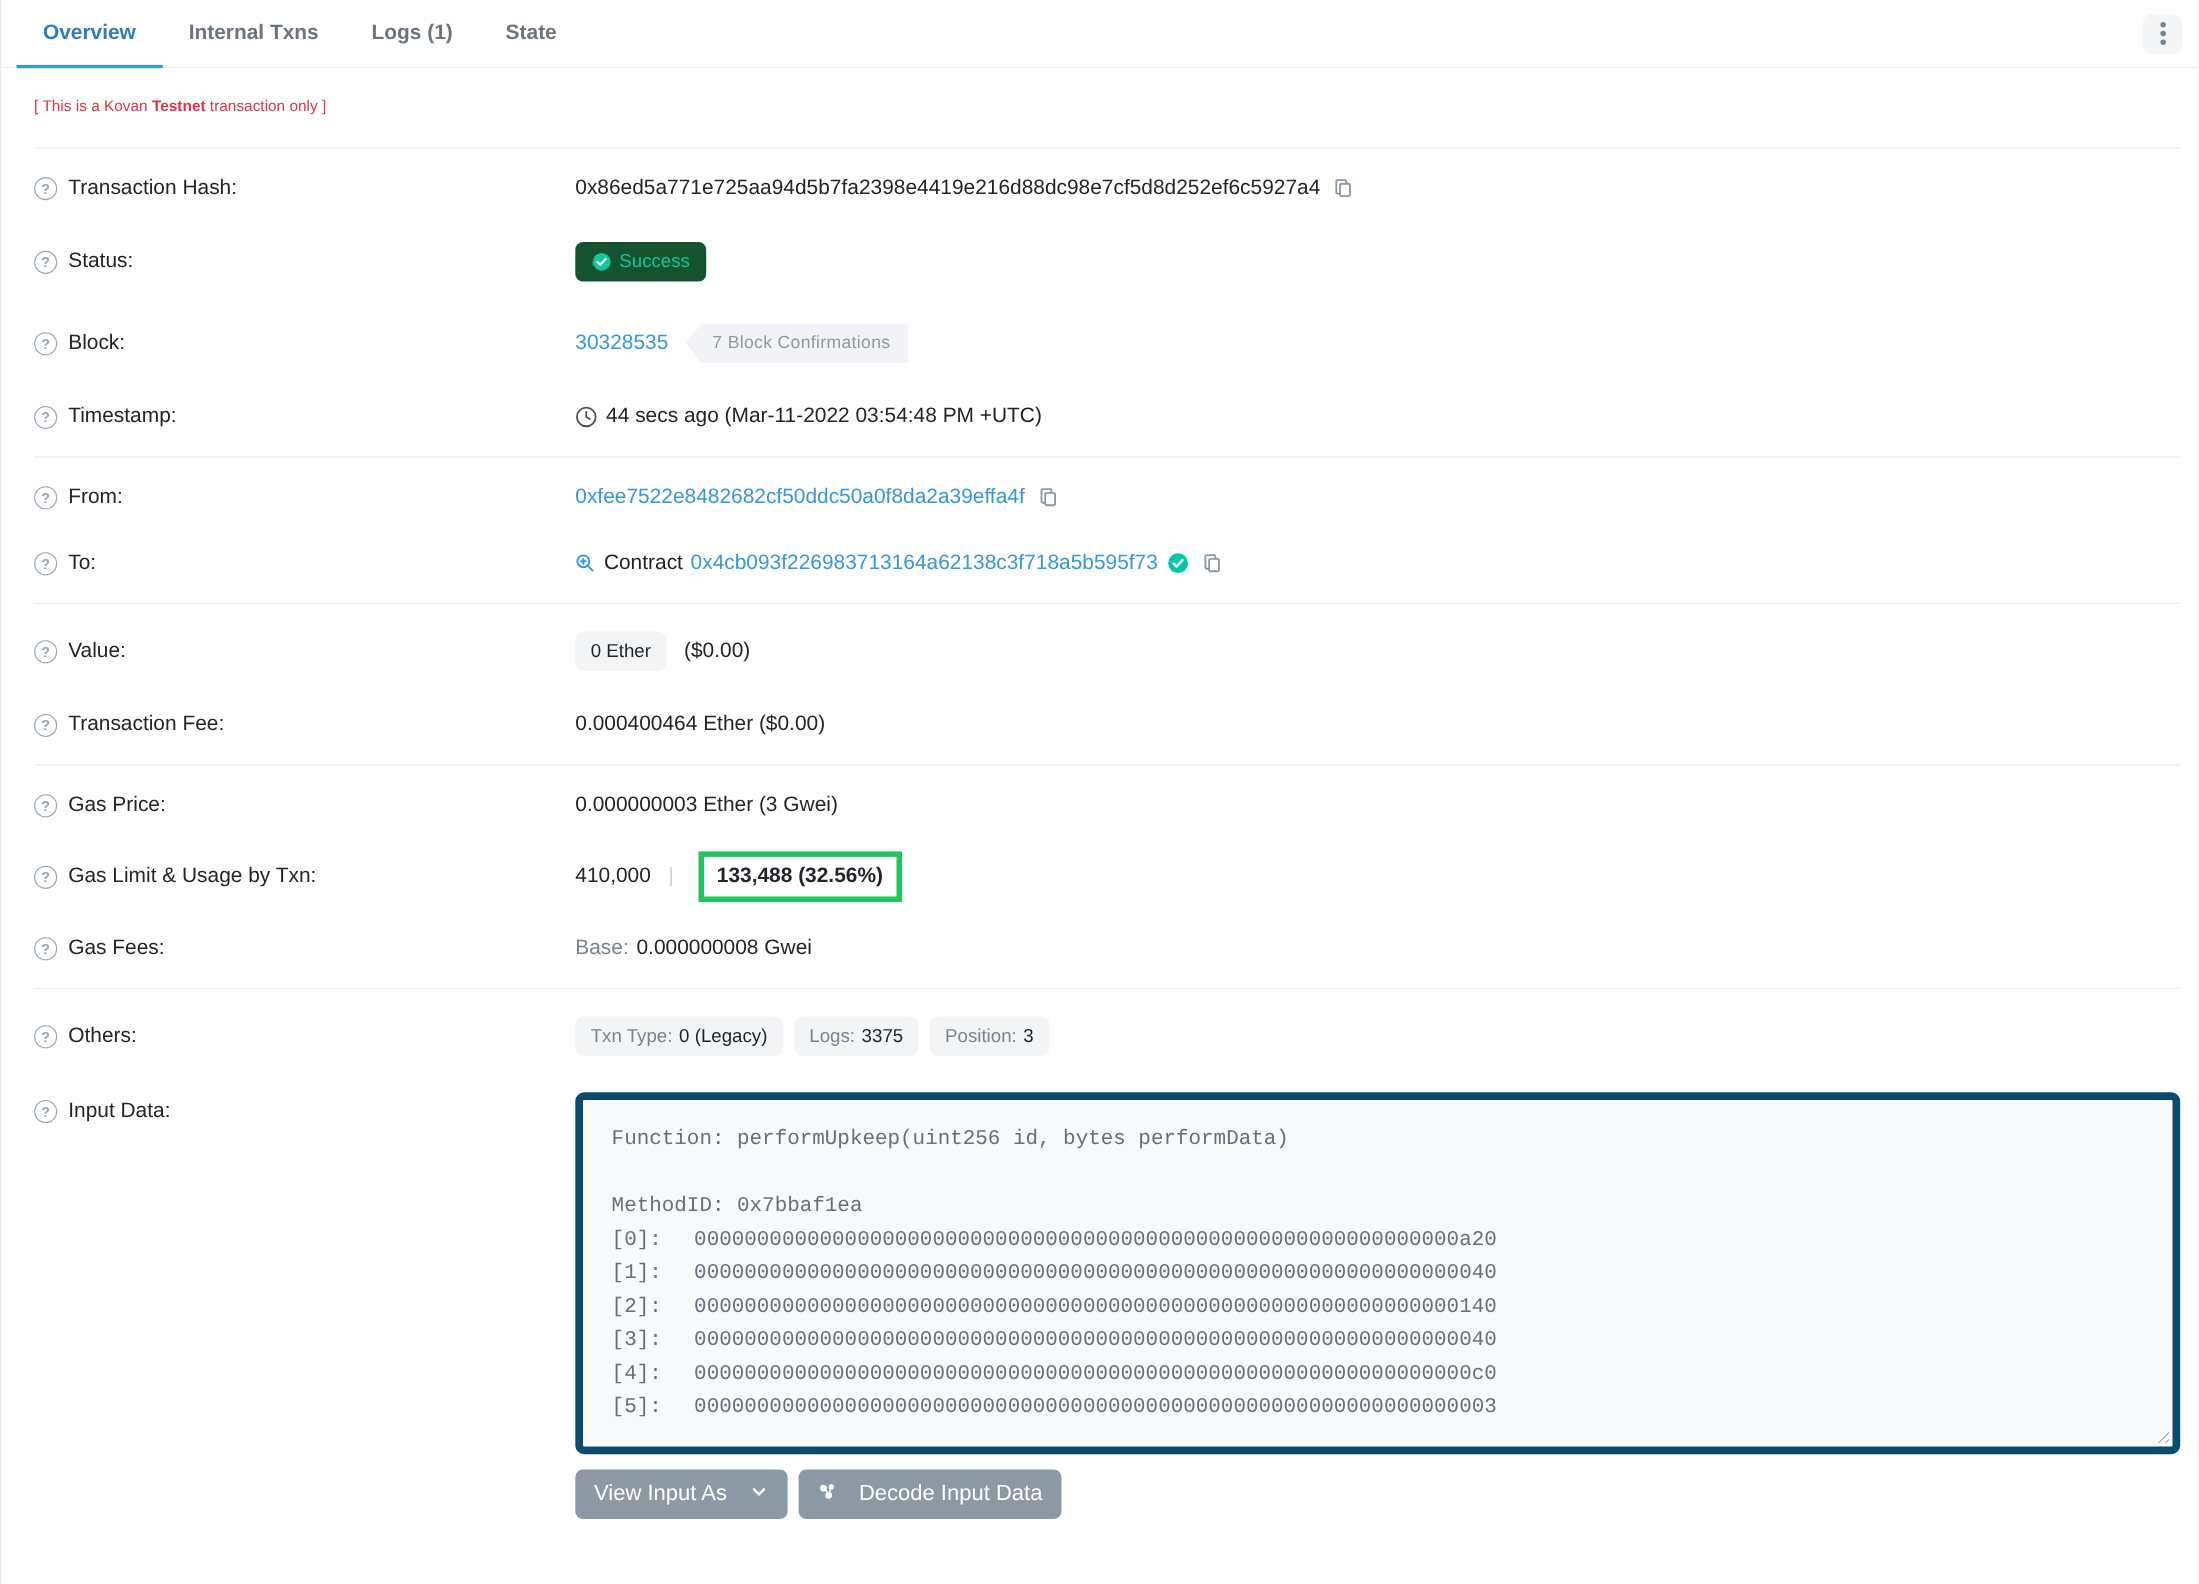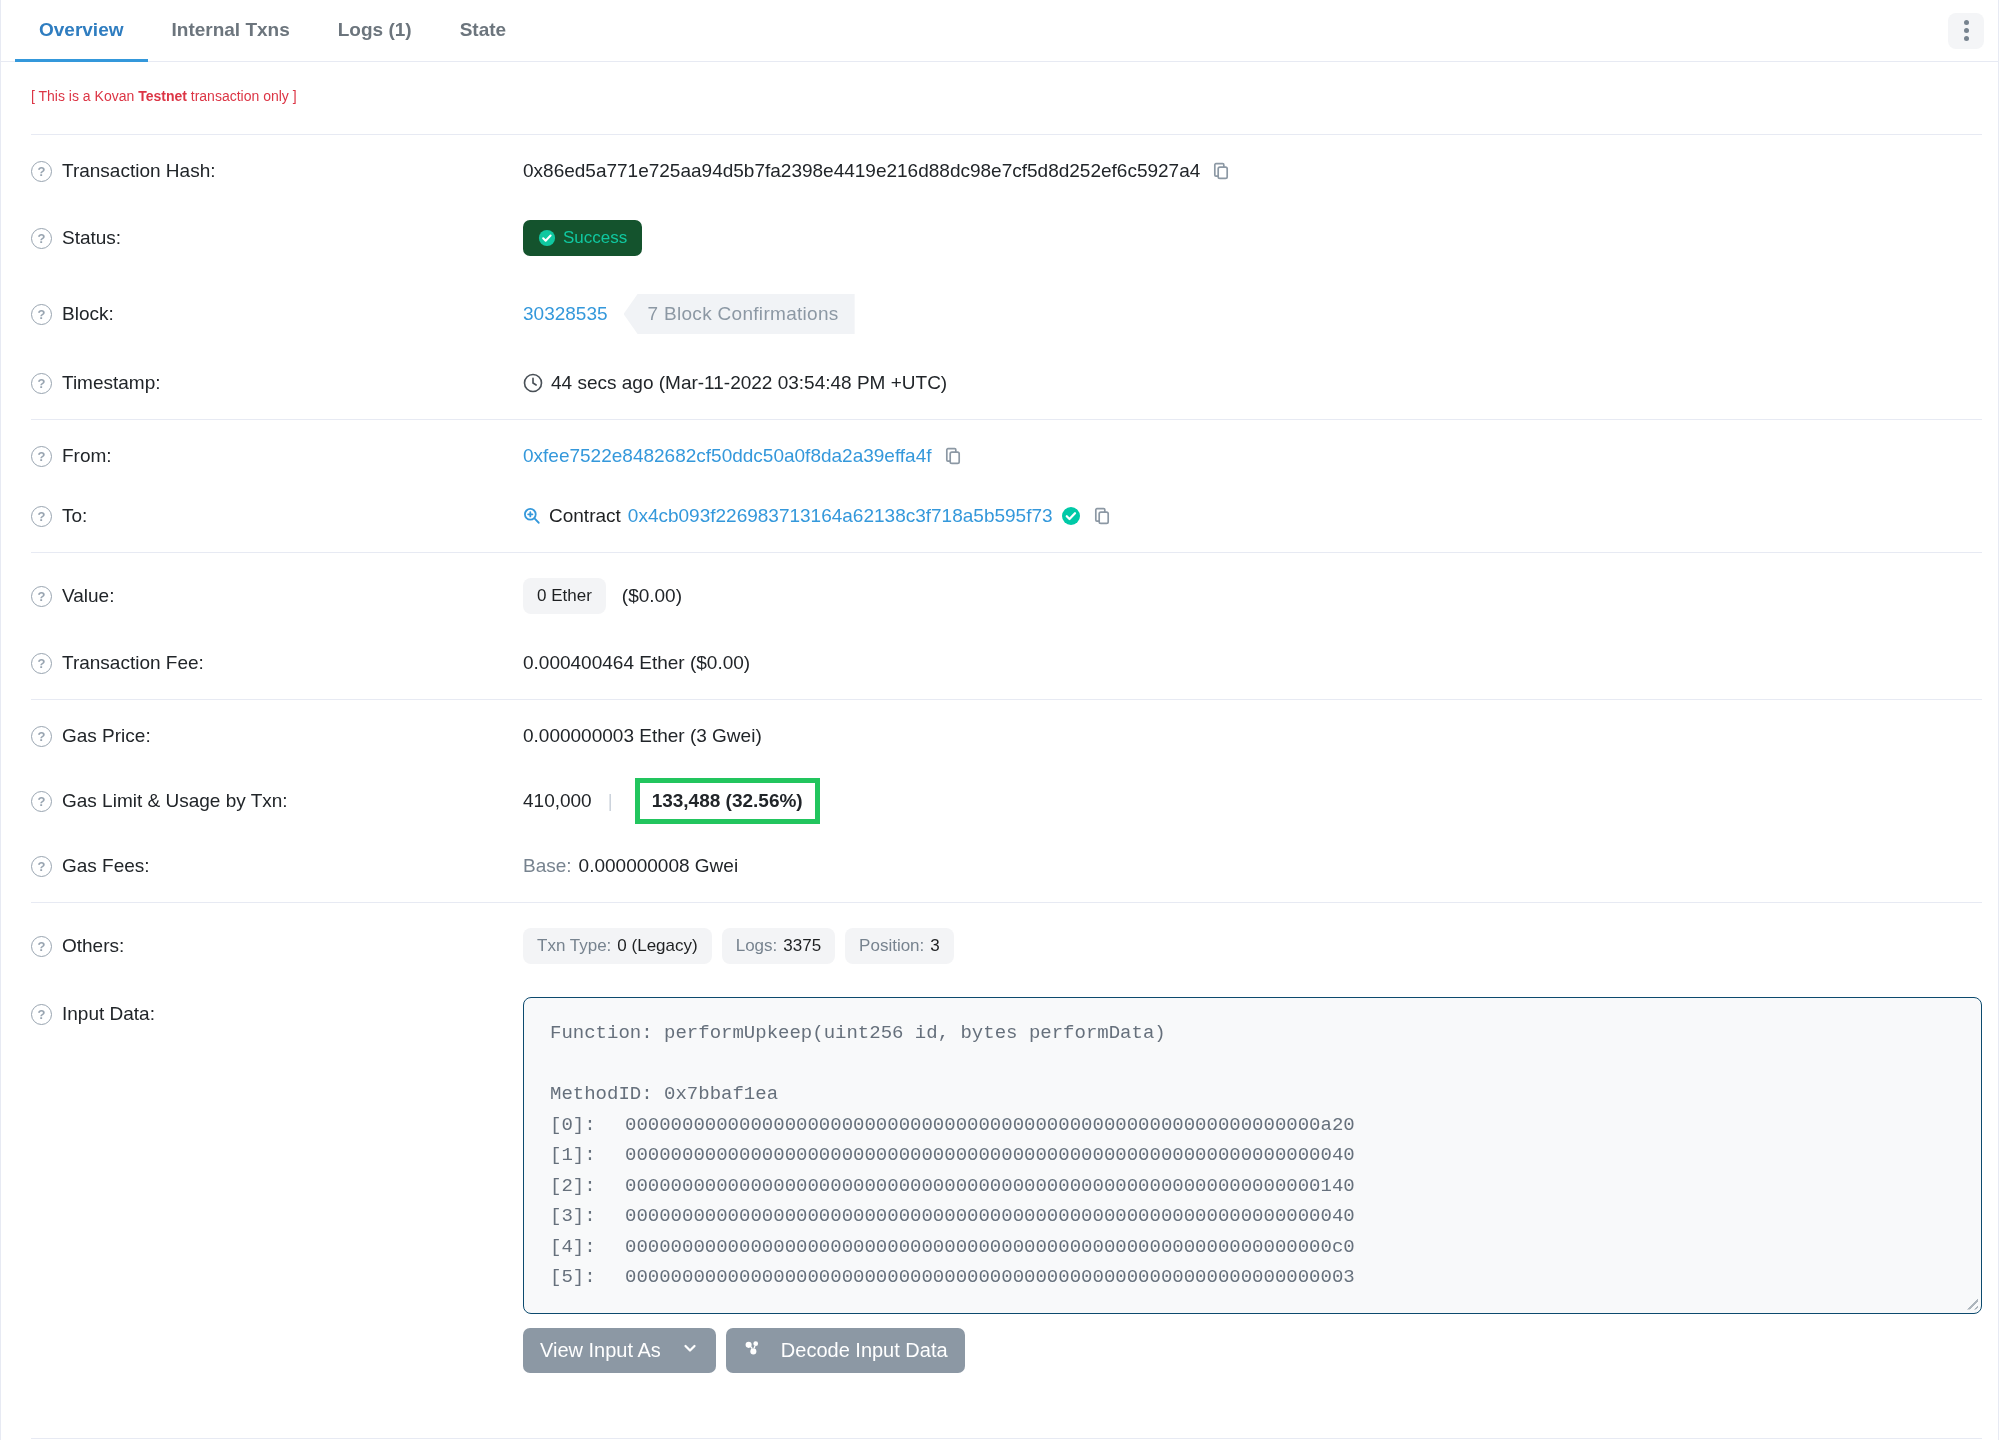--- a/index.html
+++ b/index.html
@@ -34,37 +34,37 @@
 
   a.link { color:#3498db; text-decoration:none; cursor:pointer; }
 
   .copy-icon { margin-left:12px; color:#8c98a4; cursor:pointer; display:inline-flex; }
 
   
   .status-badge { display:inline-flex; align-items:center; gap:7px; background:#14532d; color:#10c8a0;
     font-size:17px; padding:8px 15px; border-radius:7px; }
 
   
-  .conf-badge { margin-left:16px; background:#f1f3f6; color:#8c98a4; font-size:19px; letter-spacing:.3px;
+  .conf-badge { margin-left:16px; background:#f1f3f6; color:#8c98a4; font-size:16px; letter-spacing:.3px;
     padding:9px 16px 9px 24px; clip-path:polygon(14px 0, 100% 0, 100% 100%, 14px 100%, 0 50%); }
 
   
   .gray-badge { background:#f3f4f6; border-radius:8px; padding:8px 14px; font-size:17px; color:#1e2022;
     display:inline-flex; gap:6px; align-items:center; }
   .gray-badge .k { color:#77838f; }
   .badge-row { display:flex; gap:10px; }
 
   .muted { color:#77838f; }
   .sep { color:#ccd3dc; margin:0 16px; }
 
   
   .red-box { border:5px solid #22c55e; padding:7px 12px; margin-left:6px; display:inline-block;font-weight:bold; }
 
   
-  .inputdata-box { flex:1; background:#f8f9fa; border:1px solid #0c4a6e; border-radius:8px;
+  .inputdata-box { flex:1; background:#f8f9fa; border:7px solid #0c4a6e; border-radius:8px;
     height:275px; overflow:hidden; position:relative; padding:20px 26px;
     font-family:"Liberation Mono","DejaVu Sans Mono",monospace; font-size:19px; line-height:30.5px; color:#66707c; }
   .hexline { display:flex; }
   .hexline .idx { width:75px; flex:0 0 75px; }
   .mono-gap { height:30.5px; }
   .resize-handle { position:absolute; right:3px; bottom:3px; width:14px; height:14px;
     background:repeating-linear-gradient(135deg, transparent 0 3px, #9aa4ad 3px 4.5px); 
     clip-path:polygon(100% 0, 100% 100%, 0 100%); opacity:.8; }
 
   .btn-row { display:flex; gap:10px; margin:14px 0 18px 0; }

